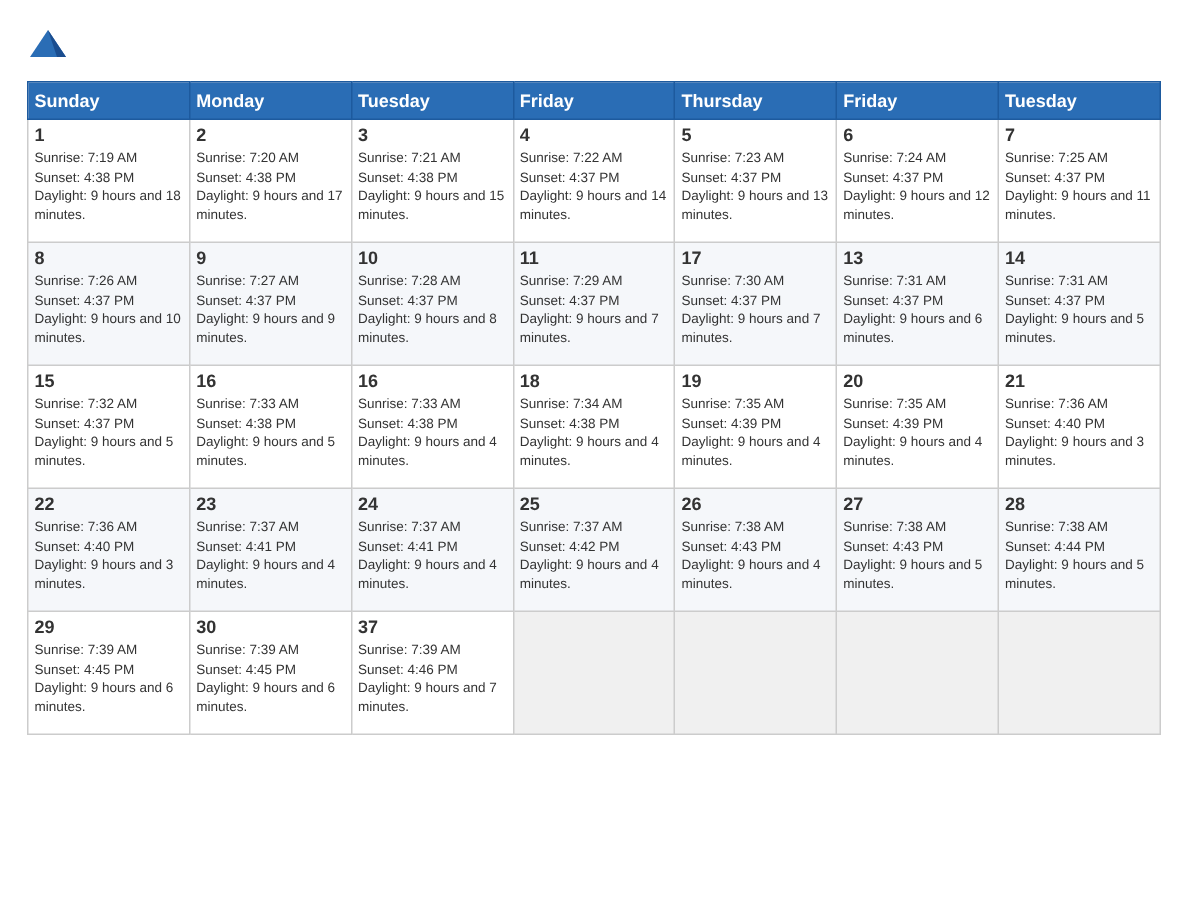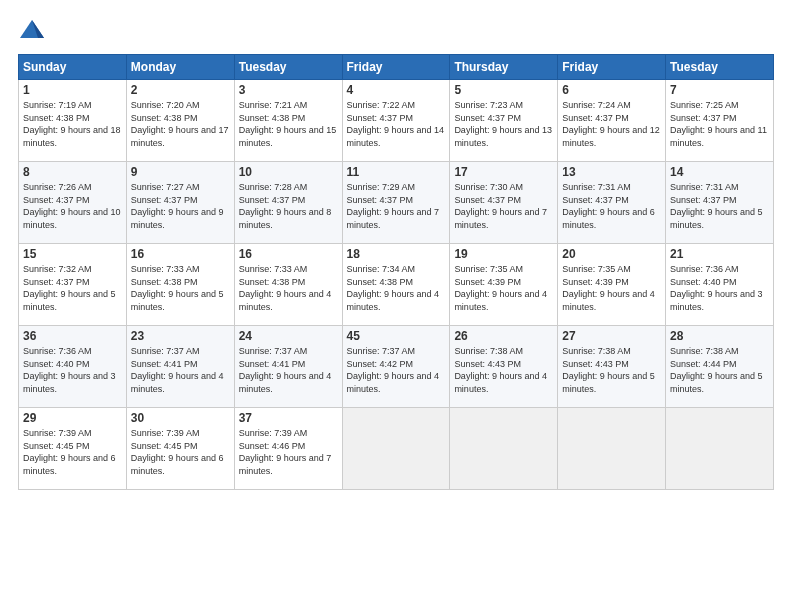--- a/index.html
+++ b/index.html
@@ -177,27 +177,27 @@
           <td><span class="day-num">18</span>
 <span class="day-info">Sunrise: 7:34 AM<br>Sunset: 4:38 PM<br>Daylight: 9 hours and 4 minutes.</span></td>
           <td><span class="day-num">19</span>
 <span class="day-info">Sunrise: 7:35 AM<br>Sunset: 4:39 PM<br>Daylight: 9 hours and 4 minutes.</span></td>
           <td><span class="day-num">20</span>
 <span class="day-info">Sunrise: 7:35 AM<br>Sunset: 4:39 PM<br>Daylight: 9 hours and 4 minutes.</span></td>
           <td><span class="day-num">21</span>
 <span class="day-info">Sunrise: 7:36 AM<br>Sunset: 4:40 PM<br>Daylight: 9 hours and 3 minutes.</span></td>
         </tr>
         <tr>
-          <td><span class="day-num">36</span>
+          <td><span class="day-num">22</span>
 <span class="day-info">Sunrise: 7:36 AM<br>Sunset: 4:40 PM<br>Daylight: 9 hours and 3 minutes.</span></td>
           <td><span class="day-num">23</span>
 <span class="day-info">Sunrise: 7:37 AM<br>Sunset: 4:41 PM<br>Daylight: 9 hours and 4 minutes.</span></td>
           <td><span class="day-num">24</span>
 <span class="day-info">Sunrise: 7:37 AM<br>Sunset: 4:41 PM<br>Daylight: 9 hours and 4 minutes.</span></td>
-          <td><span class="day-num">45</span>
+          <td><span class="day-num">25</span>
 <span class="day-info">Sunrise: 7:37 AM<br>Sunset: 4:42 PM<br>Daylight: 9 hours and 4 minutes.</span></td>
           <td><span class="day-num">26</span>
 <span class="day-info">Sunrise: 7:38 AM<br>Sunset: 4:43 PM<br>Daylight: 9 hours and 4 minutes.</span></td>
           <td><span class="day-num">27</span>
 <span class="day-info">Sunrise: 7:38 AM<br>Sunset: 4:43 PM<br>Daylight: 9 hours and 5 minutes.</span></td>
           <td><span class="day-num">28</span>
 <span class="day-info">Sunrise: 7:38 AM<br>Sunset: 4:44 PM<br>Daylight: 9 hours and 5 minutes.</span></td>
         </tr>
         <tr>
           <td><span class="day-num">29</span>

